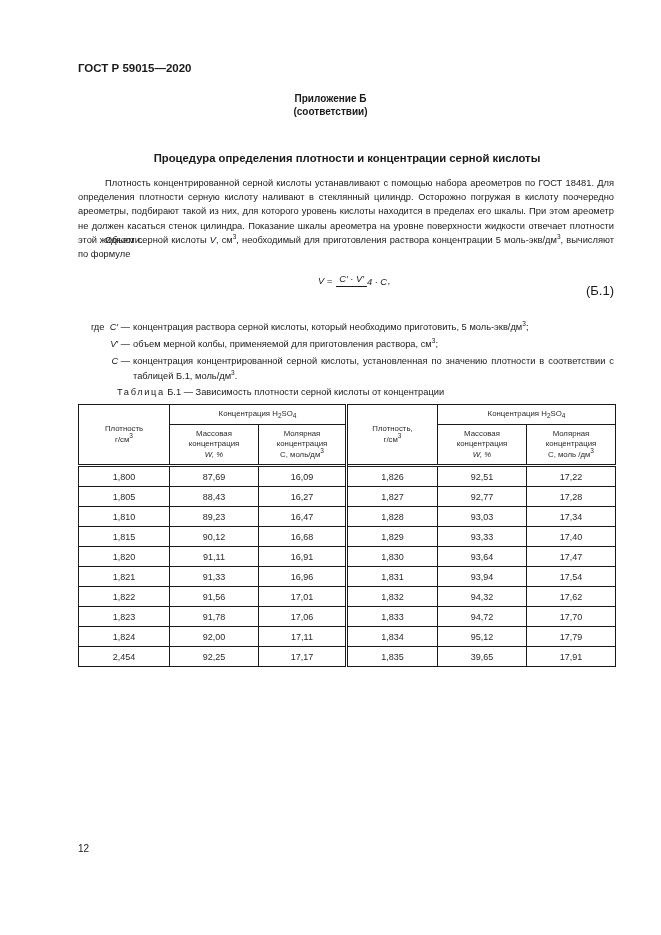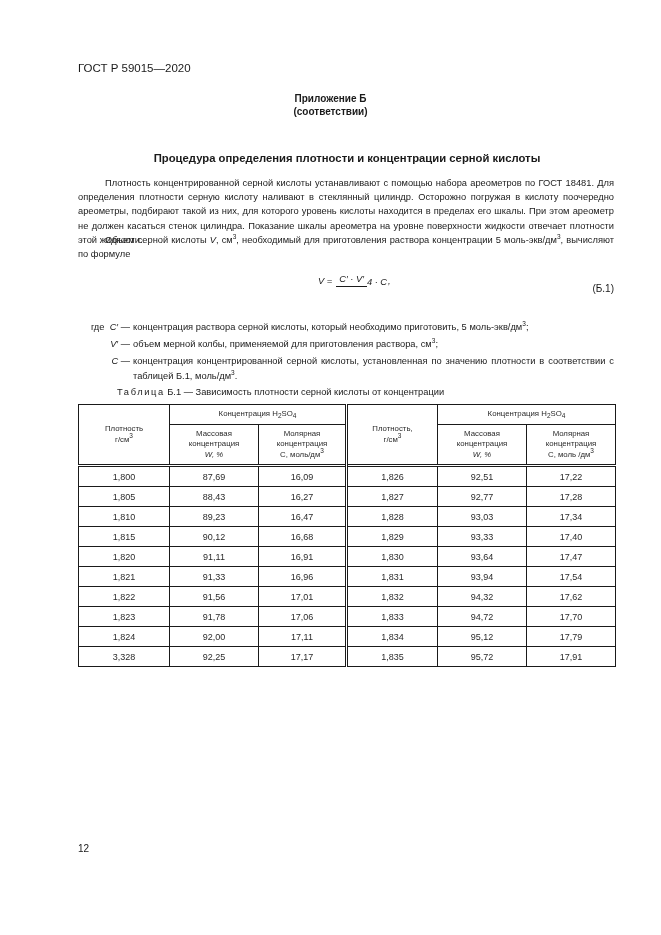--- a/index.html
+++ b/index.html
@@ -1,32 +1,32 @@
 <!DOCTYPE html>
 <html><head>
 <meta charset="utf-8">
 <style>
   html, body { margin: 0; padding: 0; background: #ffffff; }
   body { width: 661px; height: 935px; position: relative; overflow: hidden;
          font-family: "Liberation Sans", sans-serif; color: #1a1a1a; }
   .abs { position: absolute; }
-  .doc-code { left: 78px; top: 62px; font-size: 11.5px; font-weight: normal; }
+  .doc-code { left: 78px; top: 62px; font-size: 11.5px; font-weight: bold; }
   .appendix { left: 0; width: 661px; text-align: center; font-size: 10px; font-weight: bold; line-height: 13px; }
   .section-title { left: 0; width: 694px; top: 152px; text-align: center; font-size: 11.3px; font-weight: bold; }
   .para { left: 78px; width: 536px; font-size: 9.3px; line-height: 14.2px; text-align: justify; }
   .indent { text-indent: 27px; }
   sup { font-size: 6.5px; line-height: 0; vertical-align: 4px; }
   sub { font-size: 6.5px; line-height: 0; vertical-align: -2px; }
   .formula { left: 318px; top: 274px; font-size: 9.3px; font-style: italic; display: flex; align-items: center; }
   .formula .lhs { margin-right: 4px; }
   .frac { display: inline-flex; flex-direction: row; align-items: center; }
   .frac .num { padding: 0 3px 2px; border-bottom: 1px solid #1a1a1a; }
   .frac .den { padding-top: 2px; }
   .frac-comma { margin-left: 1px; align-self: center; }
-  .formula-no { right: 47px; top: 283px; font-size: 10px; }
+  .formula-no { right: 47px; top: 283px; font-size: 13px; }
   .where { left: 78px; width: 536px; font-size: 9.3px; line-height: 14.2px; }
   .wrow { display: flex; }
   .wlabel { width: 52px; flex: none; text-align: right; white-space: nowrap; }
   .wlabel i { font-style: italic; }
   .wtext { flex: 1; text-align: justify; padding-left: 3px; }
   .caption { left: 78px; top: 387px; font-size: 9.3px; }
   .caption .spaced { letter-spacing: 1.6px; margin-left: 39px; }
   table.data { position: absolute; left: 78px; top: 404px; width: 537px; border-collapse: collapse;
                font-size: 9px; table-layout: fixed; }
   table.data td, table.data th { border: 1px solid #1a1a1a; text-align: center; font-weight: normal;
@@ -170,23 +170,23 @@
       </tr>
       <tr>
         <td>1,824</td>
         <td>92,00</td>
         <td class="dbl">17,11</td>
         <td>1,834</td>
         <td>95,12</td>
         <td>17,79</td>
       </tr>
       <tr>
-        <td>3,328</td>
+        <td>2,454</td>
         <td>92,25</td>
         <td class="dbl">17,17</td>
         <td>1,835</td>
-        <td>95,72</td>
+        <td>39,65</td>
         <td>17,91</td>
       </tr>
     </tbody>
 </table>
 
 <div class="abs page-no">12</div>
 
 </body></html>

